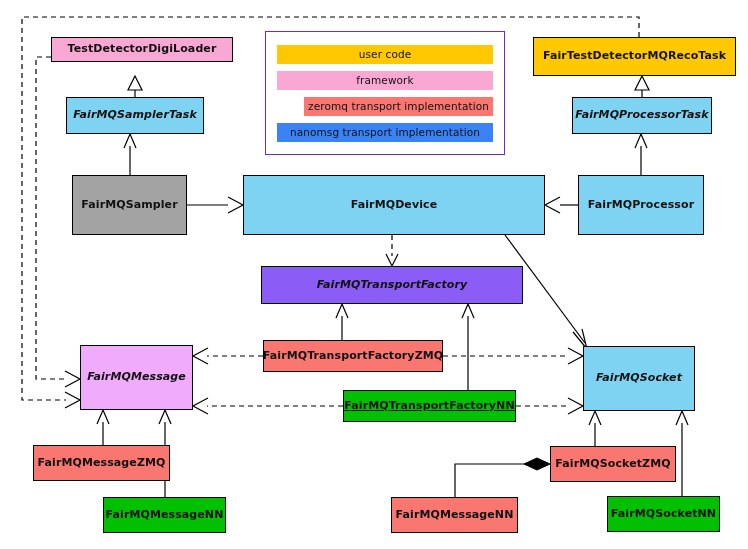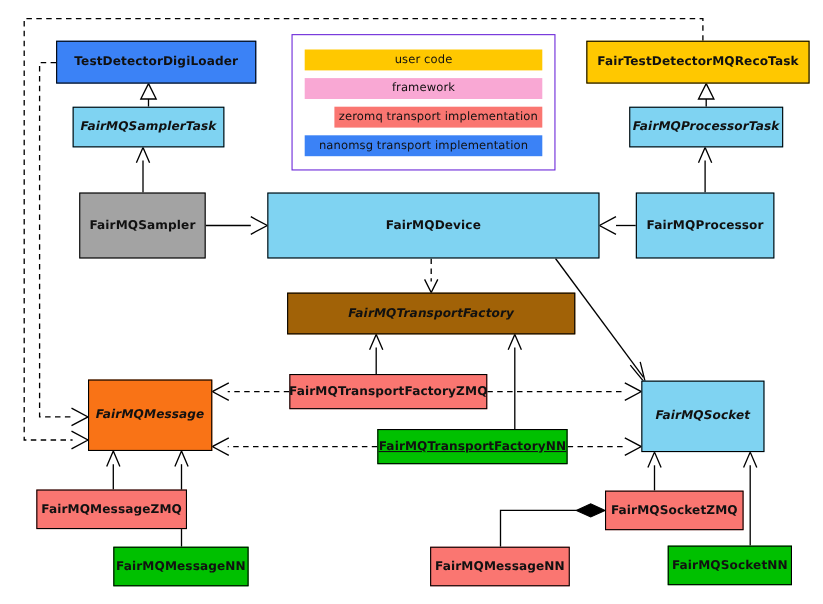--- a/index.html
+++ b/index.html
@@ -185,21 +185,21 @@
       <span>framework</span>
     </div>
     <div class="legend-row" style="background:#FA7671;margin-left:27px;">
       <span>zeromq transport implementation</span>
     </div>
     <div class="legend-row" style="background:#3b82f6;">
       <span>nanomsg transport implementation</span>
     </div>
   </div>
 
-  <div class="node" style="left:51px; top:37px; width:182px; height:39px; background:#3b82f6;">
+  <div class="node" style="left:51px; top:37px; width:182px; height:25px; background:#f9a8d4;">
     <span>TestDetectorDigiLoader</span>
   </div>
 
   <div class="node" style="left:533px; top:37px; width:203px; height:39px; background:#FFC800;">
     <span>FairTestDetectorMQRecoTask</span>
   </div>
 
   <div class="node abstract" style="left:66px; top:97px; width:138px; height:37px; background:#7FD3F2;">
     <span>FairMQSamplerTask</span>
   </div>
@@ -213,33 +213,33 @@
   </div>
 
   <div class="node" style="left:243px; top:175px; width:302px; height:60px; background:#7FD3F2;">
     <span>FairMQDevice</span>
   </div>
 
   <div class="node" style="left:578px; top:175px; width:126px; height:60px; background:#7FD3F2;">
     <span>FairMQProcessor</span>
   </div>
 
-  <div class="node abstract" style="left:261px; top:266px; width:262px; height:38px; background:#a16207;">
+  <div class="node abstract" style="left:261px; top:266px; width:262px; height:38px; background:#8b5cf6;">
     <span>FairMQTransportFactory</span>
   </div>
 
   <div class="node" style="left:263px; top:340px; width:180px; height:32px; background:#FA7671;">
     <span>FairMQTransportFactoryZMQ</span>
   </div>
 
   <div class="node" style="left:343px; top:390px; width:173px; height:32px; background:#00C000;text-decoration:underline;">
     <span>FairMQTransportFactoryNN</span>
   </div>
 
-  <div class="node abstract" style="left:80px; top:345px; width:113px; height:65px; background:#f97316;">
+  <div class="node abstract" style="left:80px; top:345px; width:113px; height:65px; background:#f0abfc;">
     <span>FairMQMessage</span>
   </div>
 
   <div class="node abstract" style="left:583px; top:346px; width:112px; height:65px; background:#7FD3F2;">
     <span>FairMQSocket</span>
   </div>
 
   <div class="node" style="left:33px; top:445px; width:137px; height:36px; background:#FA7671;">
     <span>FairMQMessageZMQ</span>
   </div>

